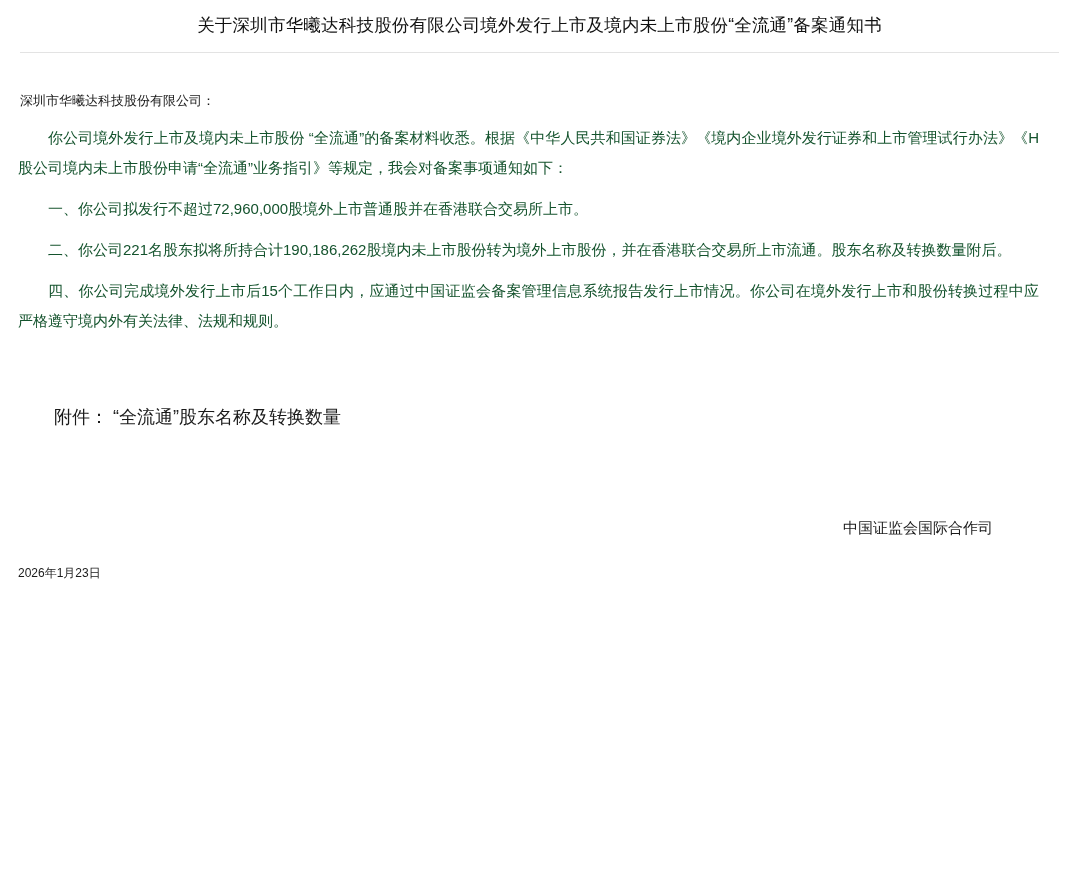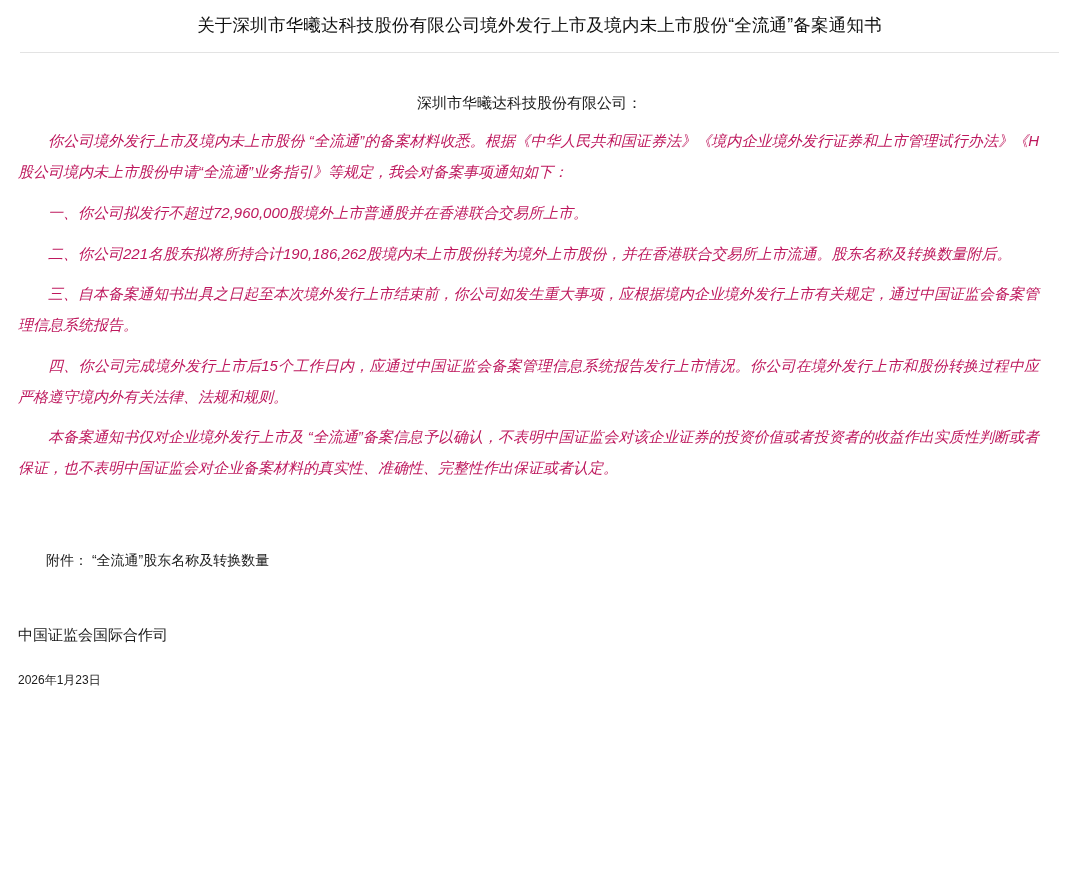--- a/index.html
+++ b/index.html
@@ -32,45 +32,43 @@
   }
   .title-rule {
     border: none;
     border-top: 1px solid #e3e3e3;
     margin: 0 20px 0 20px;
   }
   .body-wrap {
     padding: 0 40px 0 18px;
   }
   .salutation {
-    font-size: 15px;
+    font-size: 13px;
     line-height: 1.8;
     margin-top: 36px;
     margin-bottom: 10px;
     padding-left: 2px;
-    text-align: center;
   }
   p.para {
     font-size: 15px;
     line-height: 2.05;
     margin: 0 0 10px 0;
     text-indent: 2em;
     text-align: justify;
-    color: #be185d;
-    font-style: italic;
+    color: #14532d;
   }
   .attachment {
-    font-size: 14px;
+    font-size: 18px;
     line-height: 2.0;
     margin-top: 62px;
     text-indent: 2em;
   }
   .signature {
-    margin-top: 44px;
-    text-align: left;
+    margin-top: 76px;
+    text-align: right;
     font-size: 15px;
     line-height: 2.2;
     padding-right: 46px;
   }
   .sig-date {
     text-align: left;
     font-size: 12px;
     line-height: 2.2;
     padding-right: 12px;
     margin-top: 16px;
@@ -88,23 +86,21 @@
 
   <hr class="title-rule">
 
   <div class="body-wrap">
 
     <div class="salutation">深圳市华曦达科技股份有限公司：</div>
 
     <p class="para">你公司境外发行上市及境内未上市股份 “全流通”的备案材料收悉。根据《中华人民共和国证券法》《境内企业境外发行证券和上市管理试行办法》《H股公司境内未上市股份申请“全流通”业务指引》等规定，我会对备案事项通知如下：</p>
     <p class="para">一、你公司拟发行不超过72,960,000股境外上市普通股并在香港联合交易所上市。</p>
     <p class="para">二、你公司221名股东拟将所持合计190,186,262股境内未上市股份转为境外上市股份，并在香港联合交易所上市流通。股东名称及转换数量附后。</p>
-    <p class="para">三、自本备案通知书出具之日起至本次境外发行上市结束前，你公司如发生重大事项，应根据境内企业境外发行上市有关规定，通过中国证监会备案管理信息系统报告。</p>
     <p class="para">四、你公司完成境外发行上市后15个工作日内，应通过中国证监会备案管理信息系统报告发行上市情况。你公司在境外发行上市和股份转换过程中应严格遵守境内外有关法律、法规和规则。</p>
-    <p class="para">本备案通知书仅对企业境外发行上市及 “全流通”备案信息予以确认，不表明中国证监会对该企业证券的投资价值或者投资者的收益作出实质性判断或者保证，也不表明中国证监会对企业备案材料的真实性、准确性、完整性作出保证或者认定。</p>
 
     <div class="attachment">附件： “全流通”股东名称及转换数量</div>
 
     <div class="signature">中国证监会国际合作司</div>
 
     <div class="sig-date">2026年1月23日</div>
 
     <div class="spacer-bottom"></div>
   </div>
 </div>

